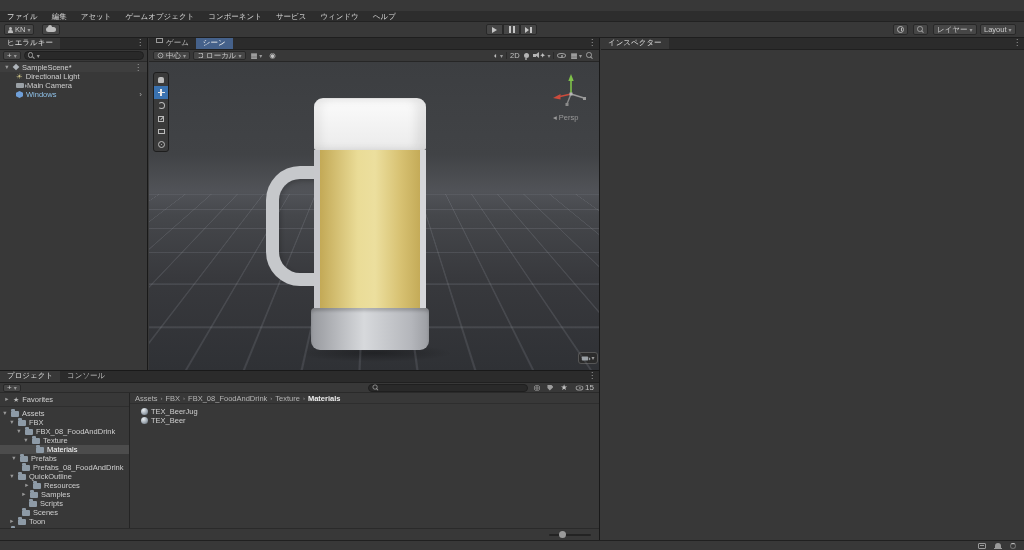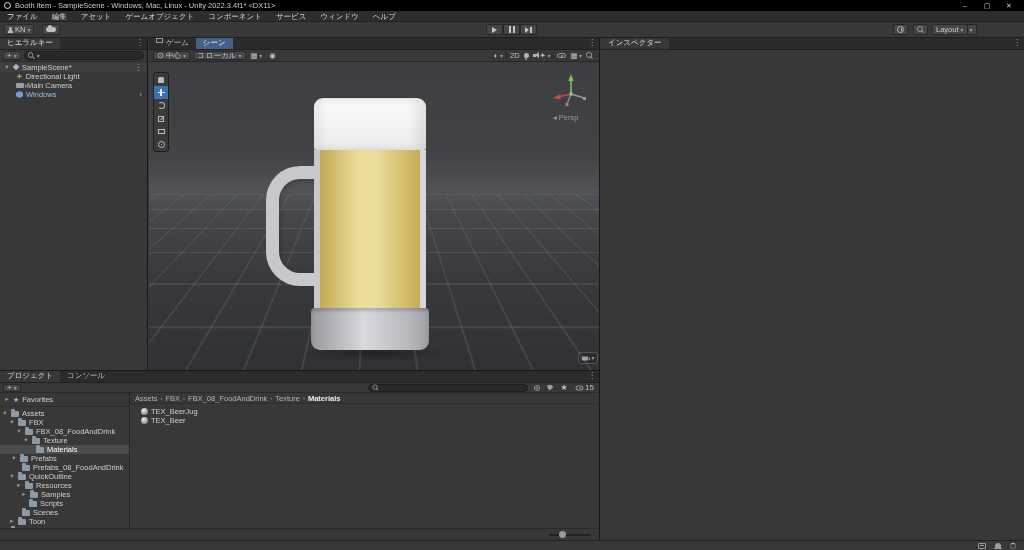--- a/index.html
+++ b/index.html
@@ -121,29 +121,20 @@
   .consoleic::after{content:"";position:absolute;left:1px;top:1.4px;width:4px;height:1px;background:#9a9a9a}
   .spin{width:6px;height:6px;border:1.3px solid #6e6e6e;border-top-color:#c9c9c9;border-radius:50%}
 
   .divider-v{width:1px;align-self:stretch;background:#2a2a2a;margin:1px 1px}
 </style>
 </head>
 <body>
 
 <div id="root">
 
-  <div class="titlebar">
-    <span class="ulogo"></span>
-    <span>Booth Item - SampleScene - Windows, Mac, Linux - Unity 2022.3.4f1* &lt;DX11&gt;</span>
-    <div class="winbtns">
-      <span class="winbtn">–</span>
-      <span class="winbtn">▢</span>
-      <span class="winbtn">✕</span>
-    </div>
-  </div>
 
   <div class="menubar">
     <span>ファイル</span>
     <span>編集</span>
     <span>アセット</span>
     <span>ゲームオブジェクト</span>
     <span>コンポーネント</span>
     <span>サービス</span>
     <span>ウィンドウ</span>
     <span>ヘルプ</span>
@@ -173,21 +164,21 @@
     <div class="tbtn" style="left:893px">
       <span class="clockic"></span>
     </div>
     <div class="tbtn" style="left:913px">
       <span class="mag"></span>
     </div>
     <div class="tbtn" style="left:933px">
       <span>レイヤー</span>
       <span class="caret">▾</span>
     </div>
-    <div class="tbtn" style="left:932px">
+    <div class="tbtn" style="left:980px">
       <span>Layout</span>
       <span class="caret">▾</span>
     </div>
   </div>
 
   <div class="panel" style="left:0;top:38px;width:148px;height:332px;border-right:1px solid #191919">
     <div class="tabbar">
       <div class="tab active">
         <span>ヒエラルキー</span>
       </div>
@@ -439,21 +430,21 @@
       </div>
       <div class="trow" style="padding-left:22px">
         <span class="folder"></span>
         <span>Prefabs_08_FoodAndDrink</span>
       </div>
       <div class="trow" style="padding-left:9px">
         <span class="arrow">▾</span>
         <span class="folder"></span>
         <span>QuickOutline</span>
       </div>
-      <div class="trow" style="padding-left:16px">
+      <div class="trow" style="padding-left:24px">
         <span class="arrow">▸</span>
         <span class="folder"></span>
         <span>Resources</span>
       </div>
       <div class="trow" style="padding-left:21px">
         <span class="arrow">▸</span>
         <span class="folder"></span>
         <span>Samples</span>
       </div>
       <div class="trow" style="padding-left:29px">

